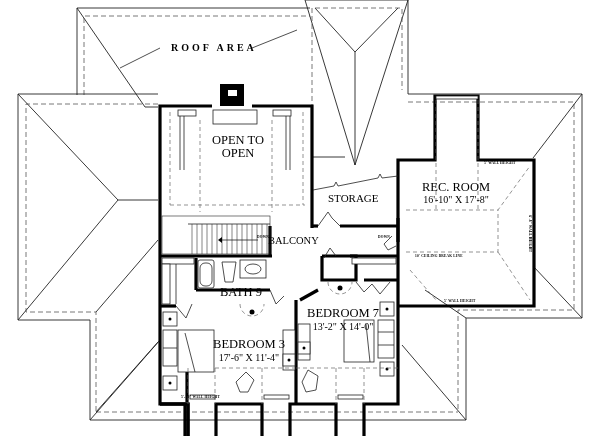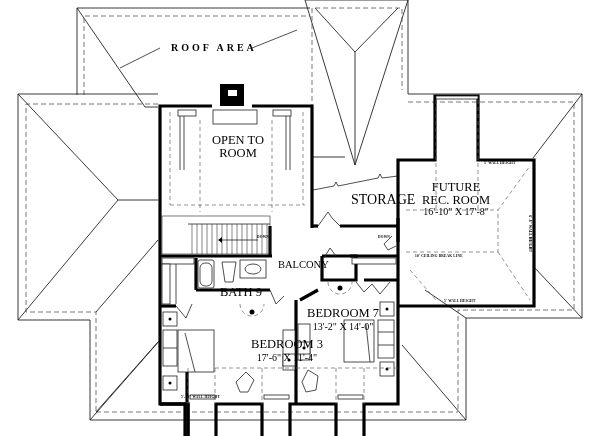--- a/index.html
+++ b/index.html
@@ -217,36 +217,35 @@
     <line class="dash" x1="436" y1="100" x2="436" y2="210"></line>
     <line class="dash" x1="478" y1="100" x2="478" y2="210"></line>
     <line class="dash" x1="406" y1="210" x2="498" y2="210"></line>
   </g>
 </svg>
 
 <div class="lbl roofarea" style="left:171px;top:43px;">ROOF AREA</div>
 
 <div class="lbl room" style="left:208px;top:134px;width:60px;">
   <div>OPEN TO</div>
-  <div>ROOM</div>
-</div>
-
-<div class="lbl" style="left:351px;top:193px;font-size:14px;">STORAGE</div>
+  <div>OPEN</div>
+</div>
+
+<div class="lbl" style="left:328px;top:193px;font-size:11px;">STORAGE</div>
 
 <div class="lbl room" style="left:414px;top:181px;width:84px;">
-  <div>FUTURE</div>
   <div>REC. ROOM</div>
   <div class="dim" style="margin-top:1px;">16'-10" X 17'-8"</div>
 </div>
 
-<div class="lbl" style="left:278px;top:236px;font-size:10.5px;margin-top:24px;">BALCONY</div>
+<div class="lbl" style="left:268px;top:236px;font-size:10.5px;">BALCONY</div>
 
 <div class="lbl room" style="left:220px;top:286px;">BATH 9</div>
 
-<div class="lbl room" style="left:212px;top:338px;width:74px;margin-left:38px;">
+<div class="lbl room" style="left:212px;top:338px;width:74px;">
   <div>BEDROOM 3</div>
   <div class="dim" style="margin-top:2px;">17'-6" X 11'-4"</div>
 </div>
 
 <div class="lbl room" style="left:306px;top:307px;width:74px;">
   <div>BEDROOM 7</div>
   <div class="dim" style="margin-top:2px;">13'-2" X 14'-0"</div>
 </div>
 
 <div class="lbl tiny" style="left:257px;top:236px;">DOWN</div>

